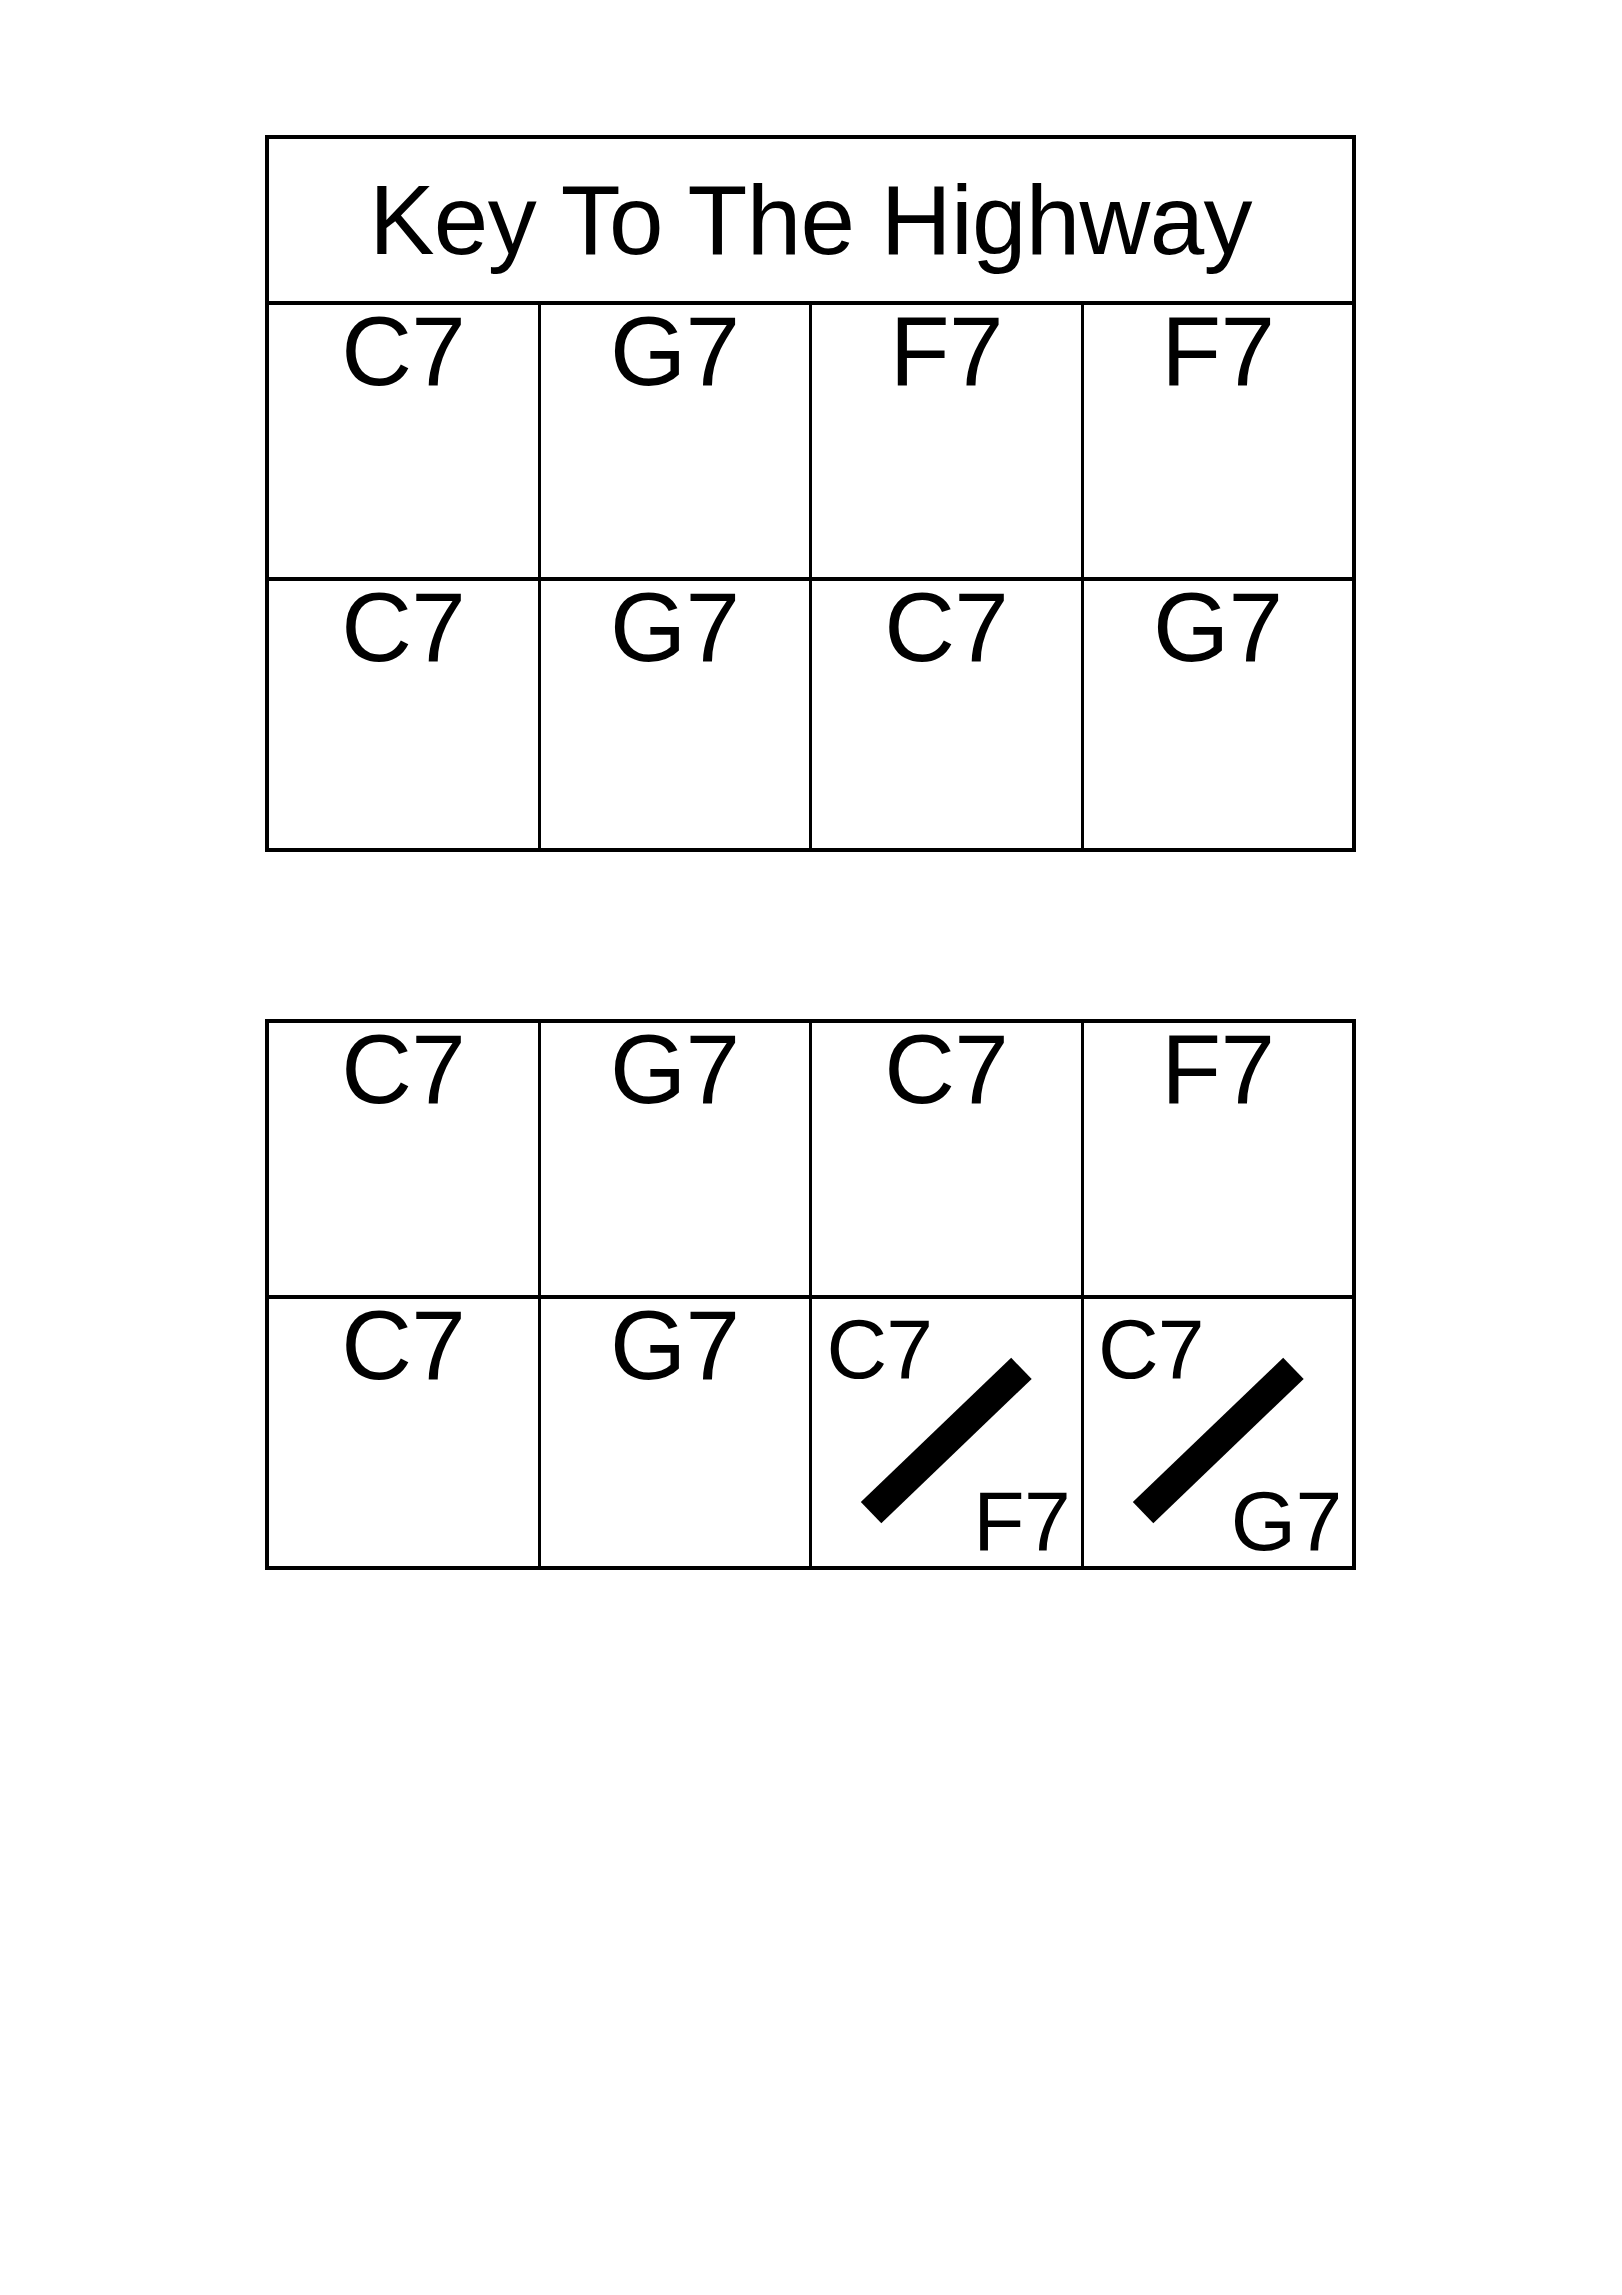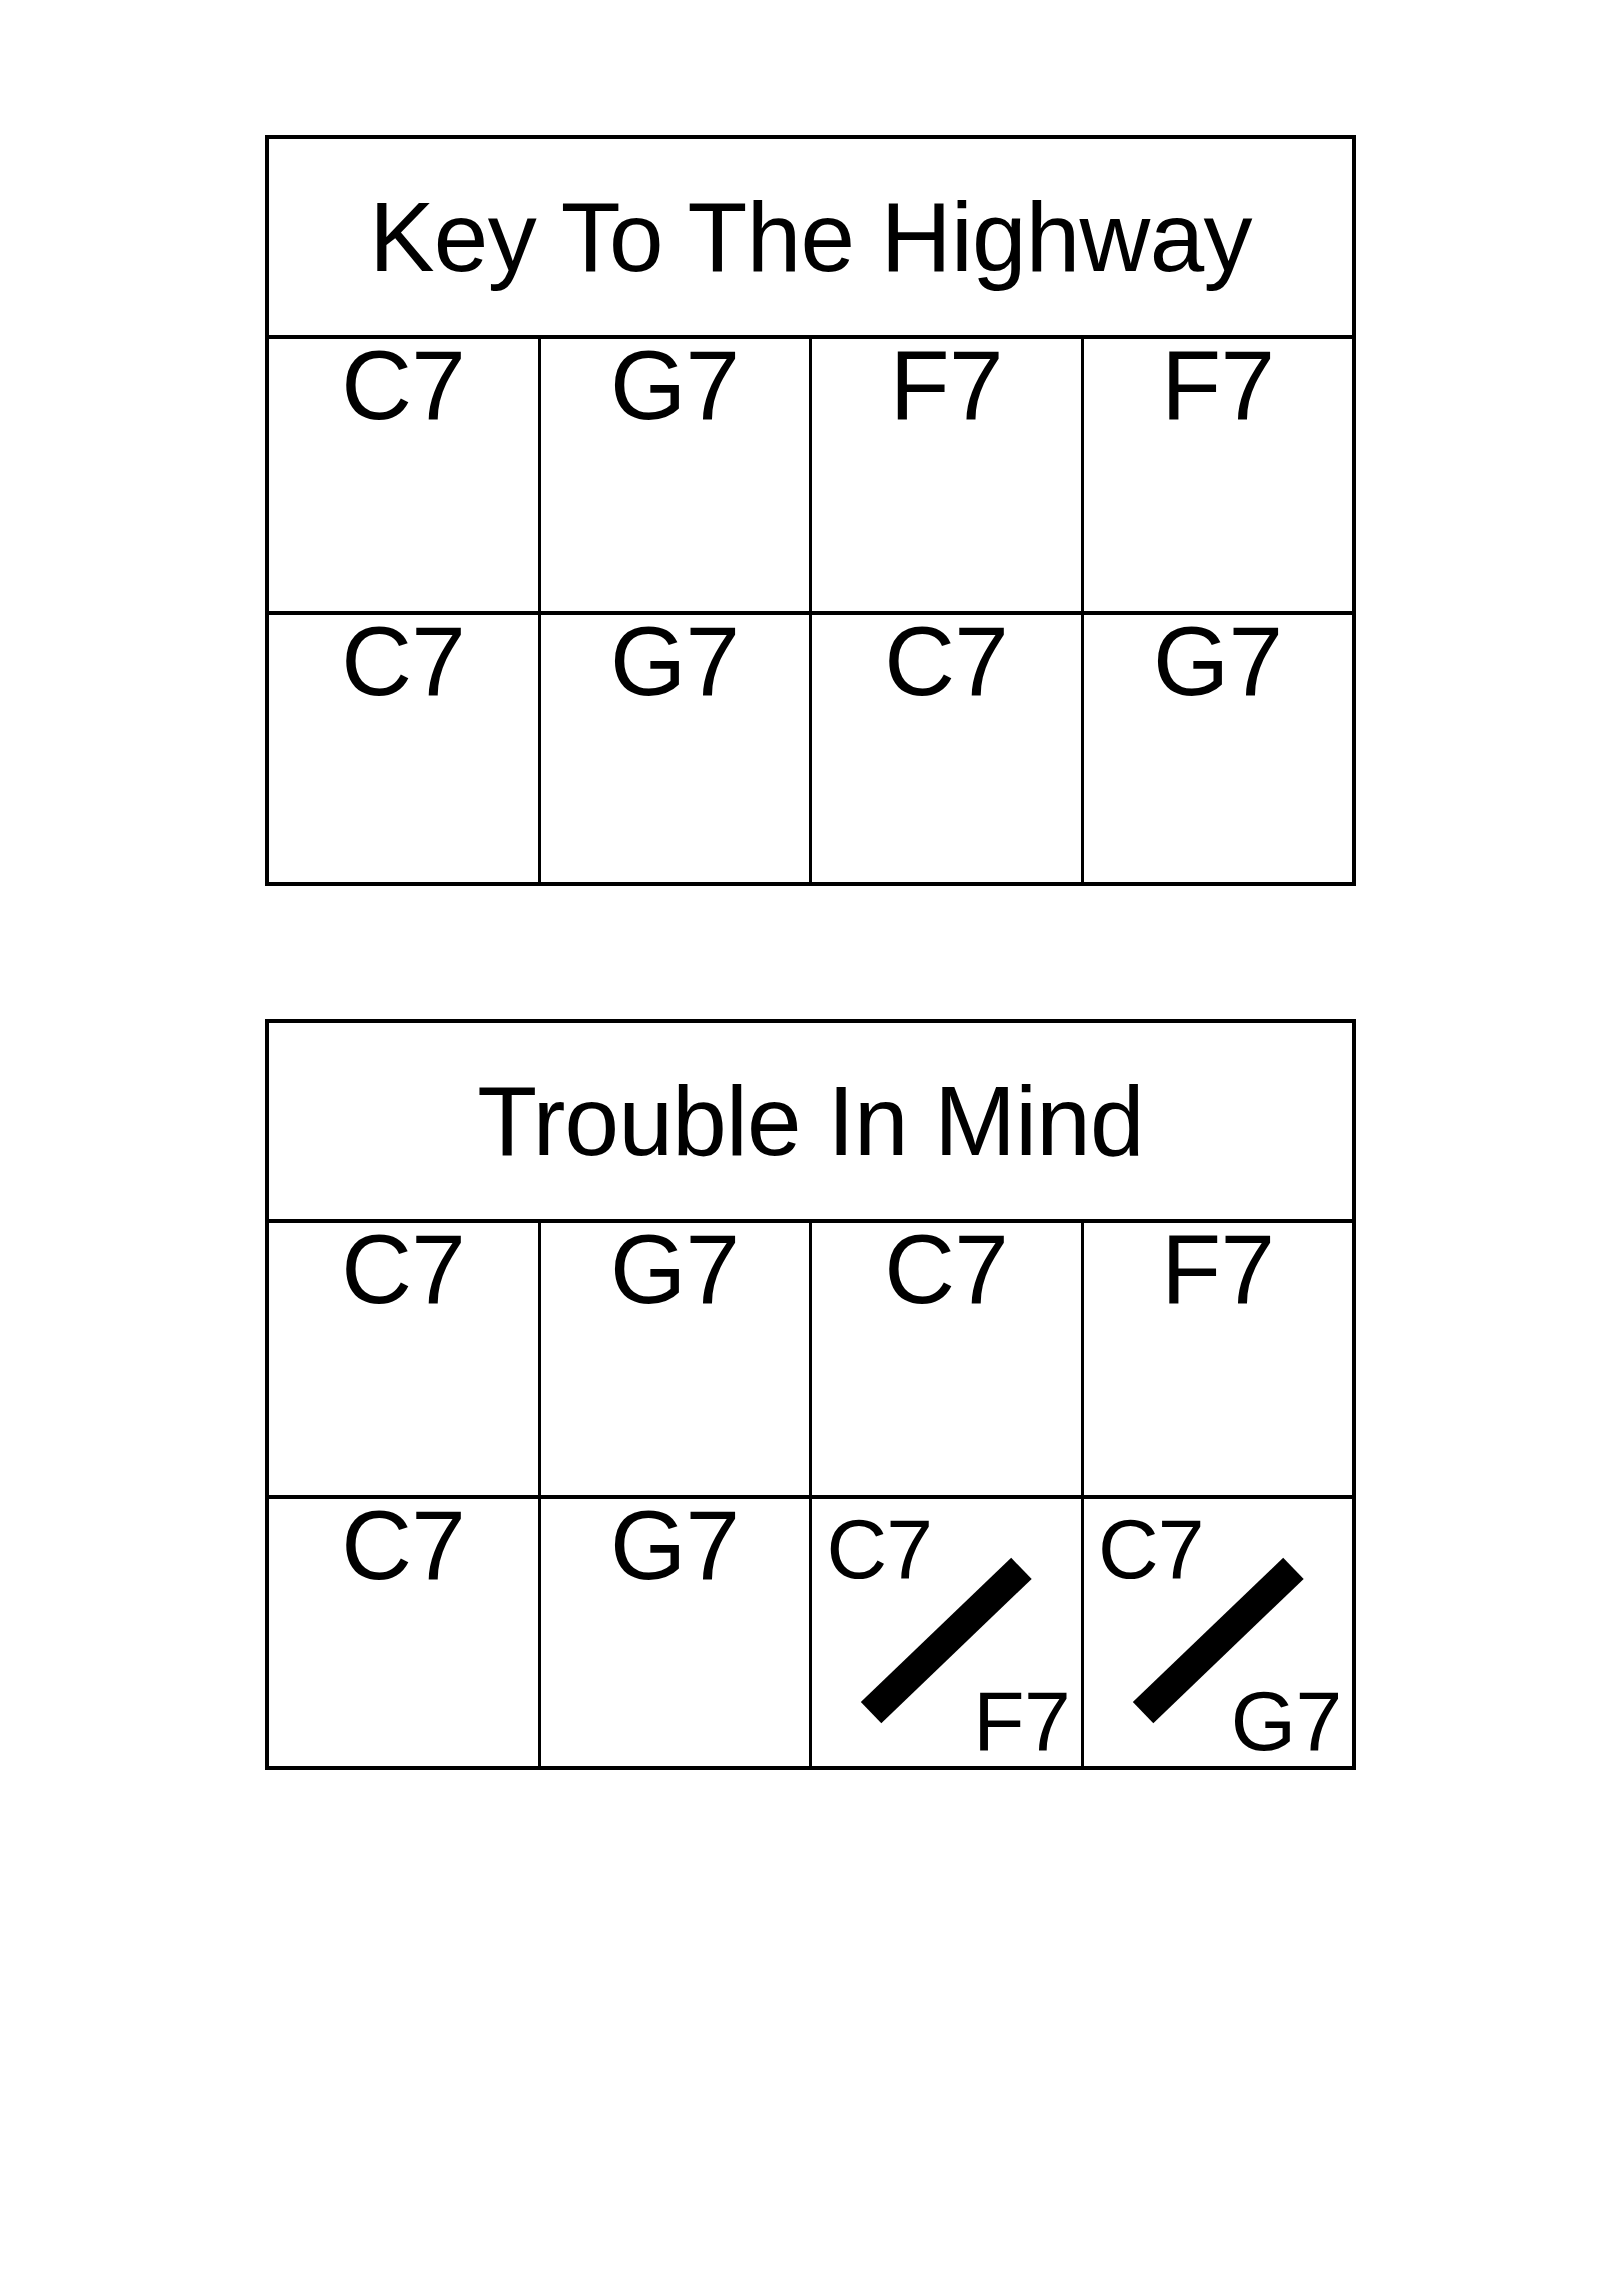--- a/index.html
+++ b/index.html
@@ -27,21 +27,21 @@
     left: 265px;
     width: 1091px;
     border: 4.6px solid #000000;
     box-sizing: border-box;
     background: #ffffff;
   }
   .chart-1 { top: 135px; }
   .chart-2 { top: 1019px; }
 
   .chart-title {
-    height: 200px;
+    height: 166px;
     box-sizing: border-box;
     display: flex;
     align-items: center;
     justify-content: center;
     font-size: 98px;
     line-height: 1;
     letter-spacing: -0.7px;
     white-space: nowrap;
     border-bottom: 4.6px solid #000000;
   }
@@ -144,21 +144,20 @@
       <div class="bar">
         <span class="bar-chord">C7</span>
       </div>
       <div class="bar">
         <span class="bar-chord">G7</span>
       </div>
     </div>
   </div>
 
   <div class="chart chart-2">
-    <div class="chart-title">Trouble In Mind</div>
 
     <div class="chart-row">
       <div class="bar">
         <span class="bar-chord">C7</span>
       </div>
       <div class="bar">
         <span class="bar-chord">G7</span>
       </div>
       <div class="bar">
         <span class="bar-chord">C7</span>

